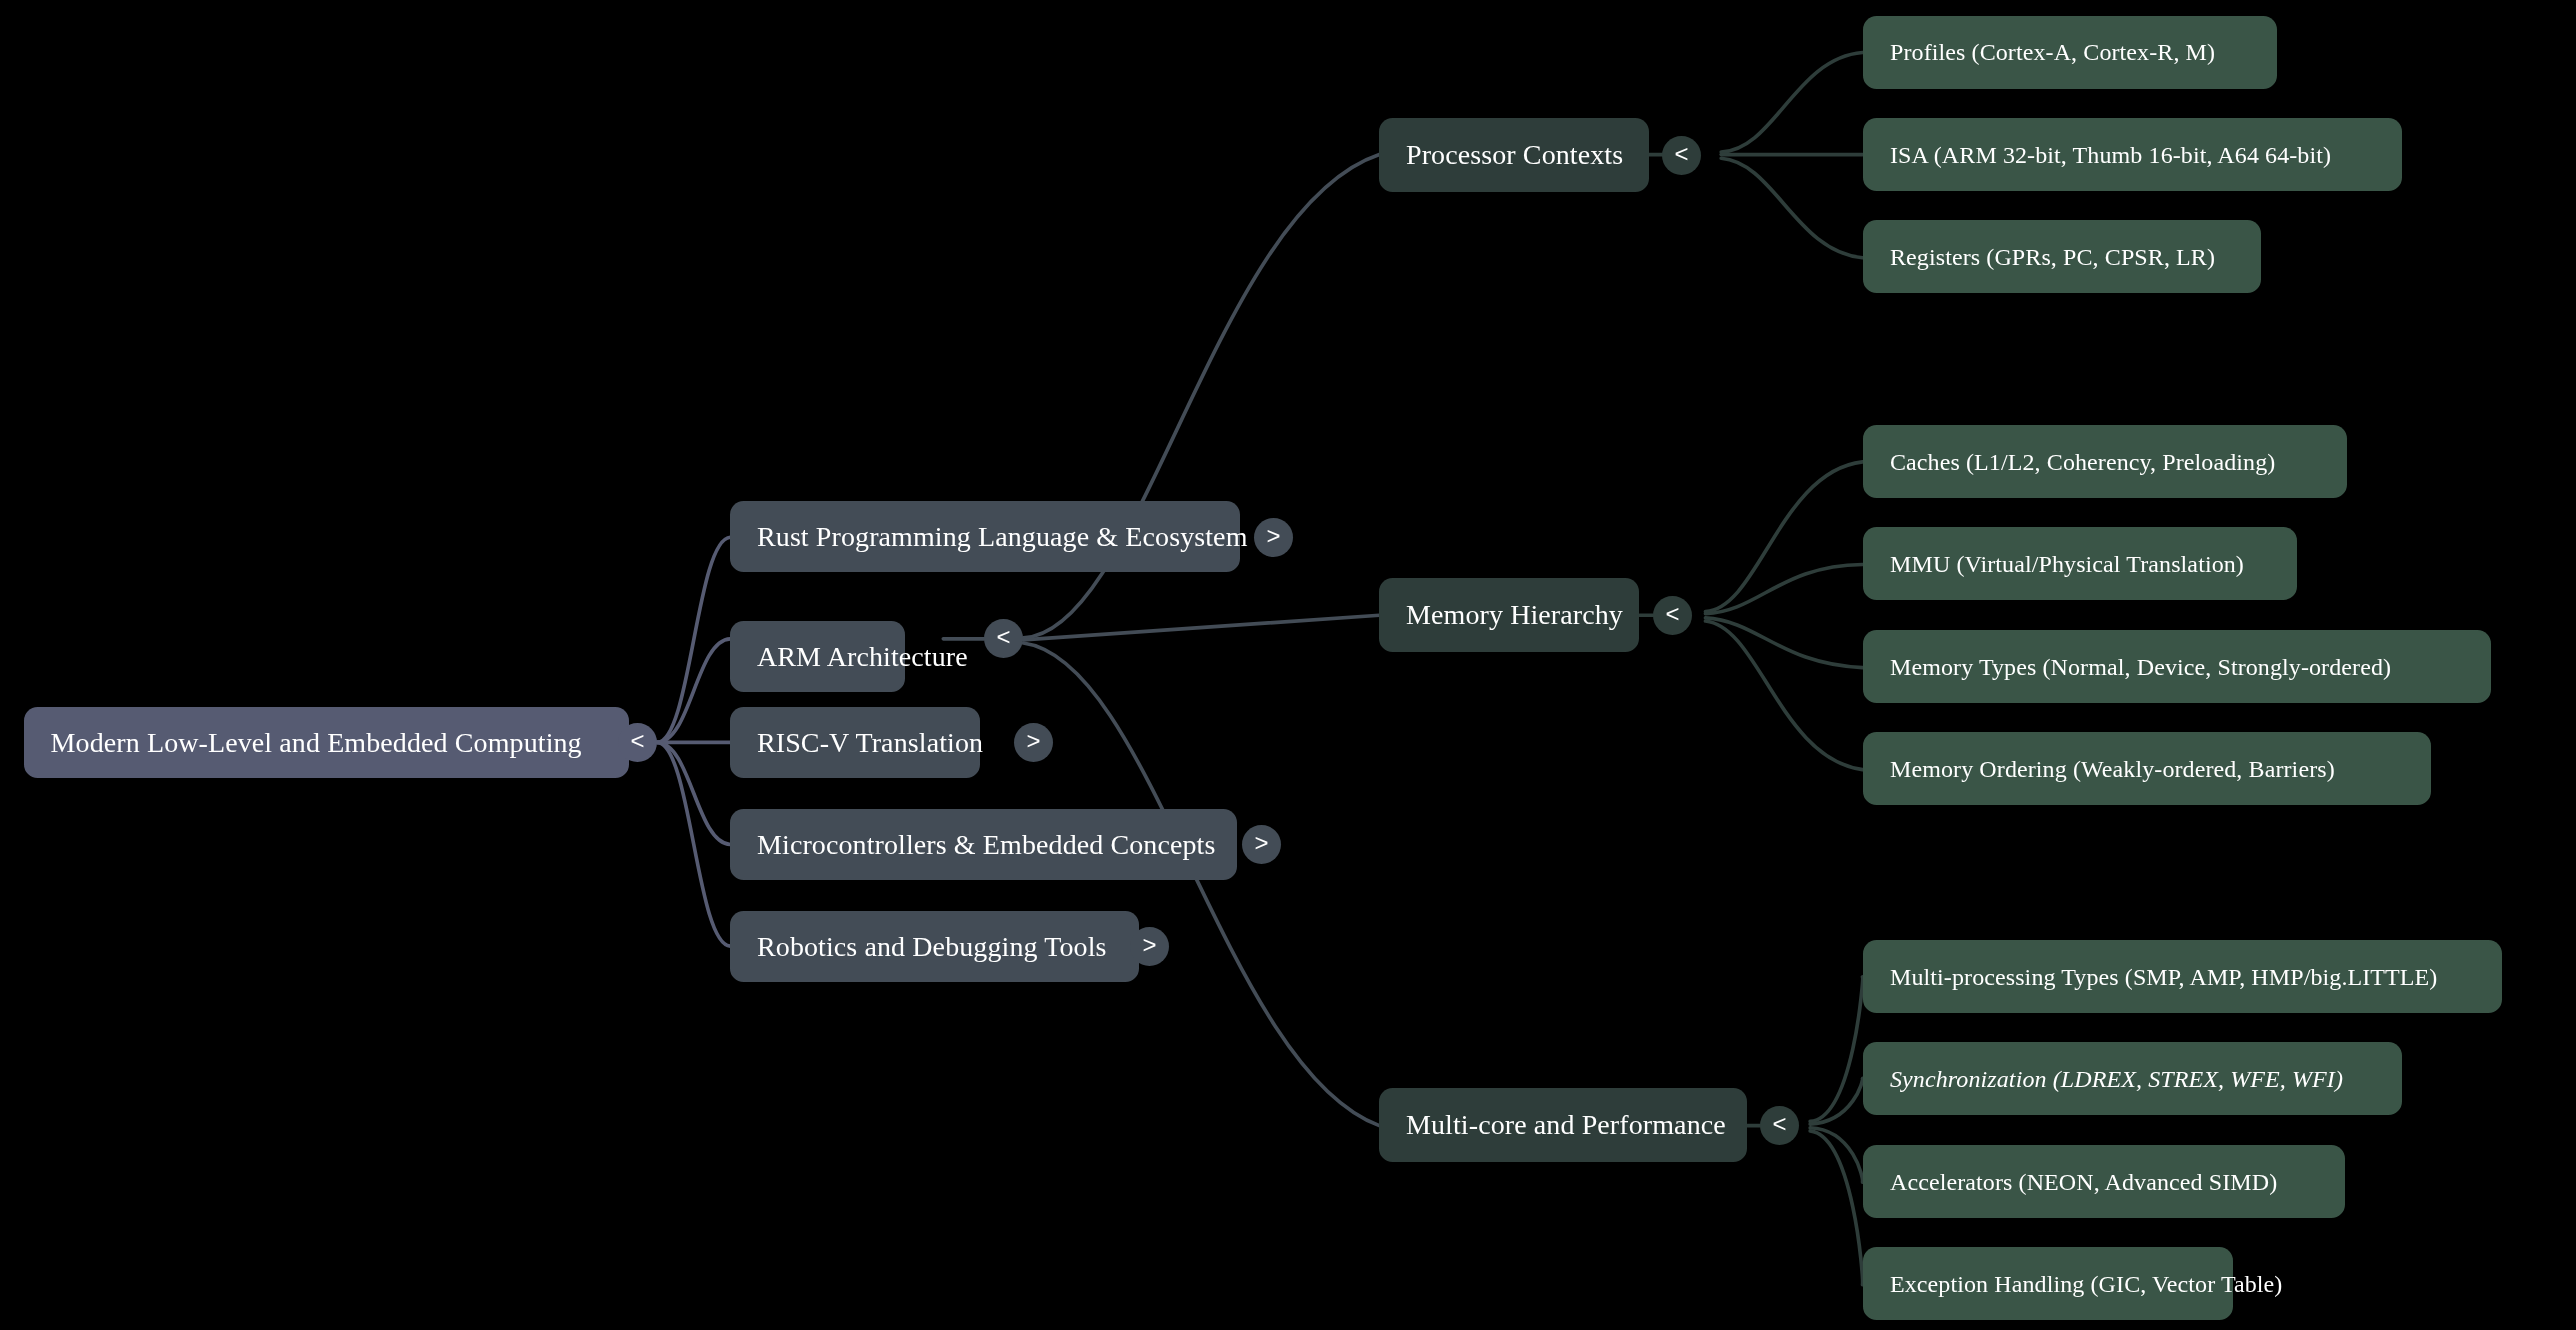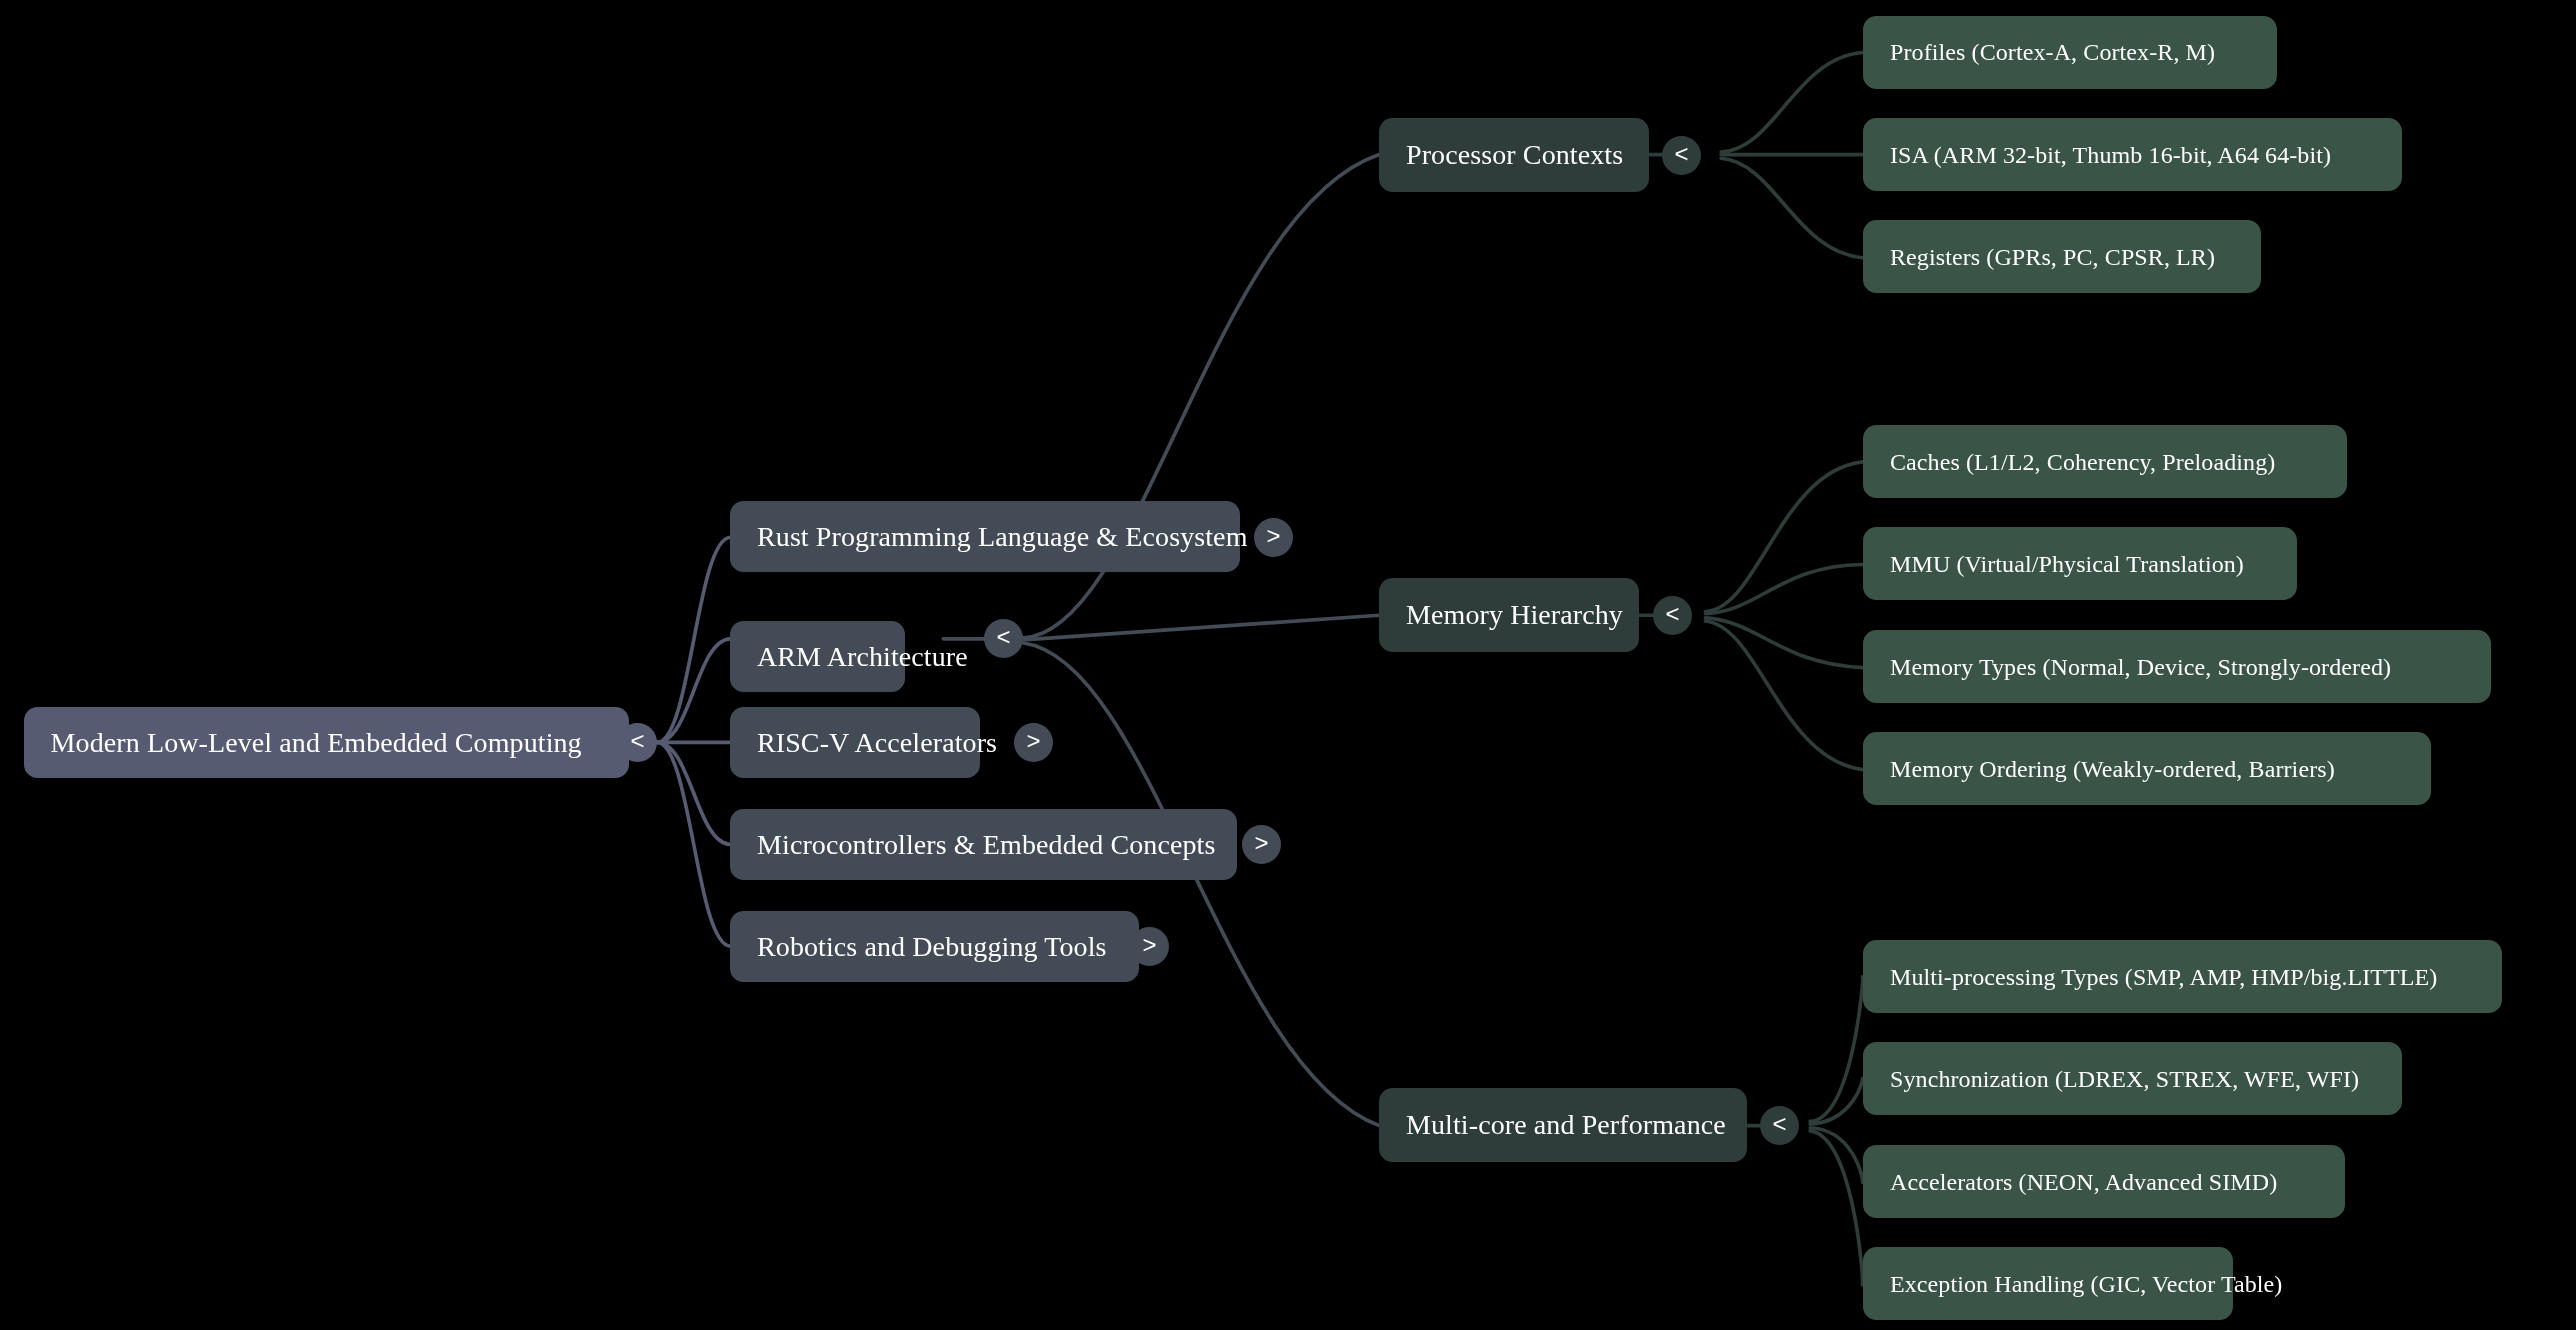--- a/index.html
+++ b/index.html
@@ -124,21 +124,21 @@
   </div>
 
   <div class="node l2" style="left:730px;top:621px;width:175px;height:71px;">
     <span class="lbl">ARM Architecture</span>
   </div>
   <div class="toggle t-slate" style="left:984px;top:619px;">
     <span class="gl">&lt;</span>
   </div>
 
   <div class="node l2" style="left:730px;top:707px;width:250px;height:71px;">
-    <span class="lbl">RISC-V Accelerators</span>
+    <span class="lbl">RISC-V Translation</span>
   </div>
   <div class="toggle t-slate" style="left:1014px;top:723px;">
     <span class="gl">&gt;</span>
   </div>
 
   <div class="node l2" style="left:730px;top:809px;width:507px;height:71px;">
     <span class="lbl">Microcontrollers &amp; Embedded Concepts</span>
   </div>
   <div class="toggle t-slate" style="left:1242px;top:825px;">
     <span class="gl">&gt;</span>
@@ -191,21 +191,21 @@
   <div class="node branch" style="left:1379px;top:1088px;width:368px;height:74px;">
     <span class="lbl">Multi-core and Performance</span>
   </div>
   <div class="toggle t-green" style="left:1760px;top:1106px;">
     <span class="gl">&lt;</span>
   </div>
 
   <div class="node leaf" style="left:1863px;top:940px;width:639px;height:73px;">
     <span class="lbl">Multi-processing Types (SMP, AMP, HMP/big.LITTLE)</span>
   </div>
-  <div class="node leaf" style="left:1863px;top:1042px;width:539px;height:73px;">
+  <div class="node leaf" style="left:1863px;top:1042px;width:539px;height:73px;font-style:italic;">
     <span class="lbl">Synchronization (LDREX, STREX, WFE, WFI)</span>
   </div>
   <div class="node leaf" style="left:1863px;top:1145px;width:482px;height:73px;">
     <span class="lbl">Accelerators (NEON, Advanced SIMD)</span>
   </div>
   <div class="node leaf" style="left:1863px;top:1247px;width:370px;height:73px;">
     <span class="lbl">Exception Handling (GIC, Vector Table)</span>
   </div>
 
 </div>

